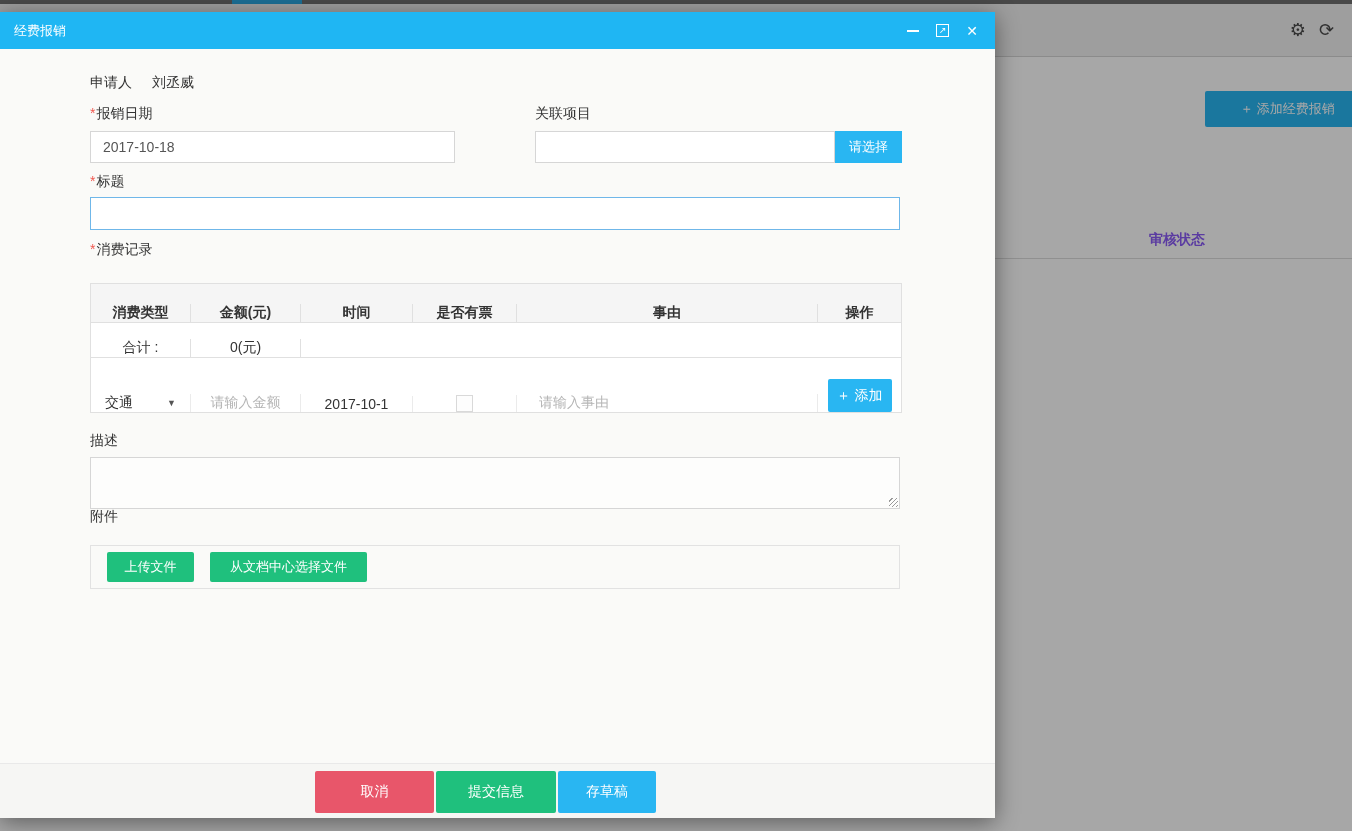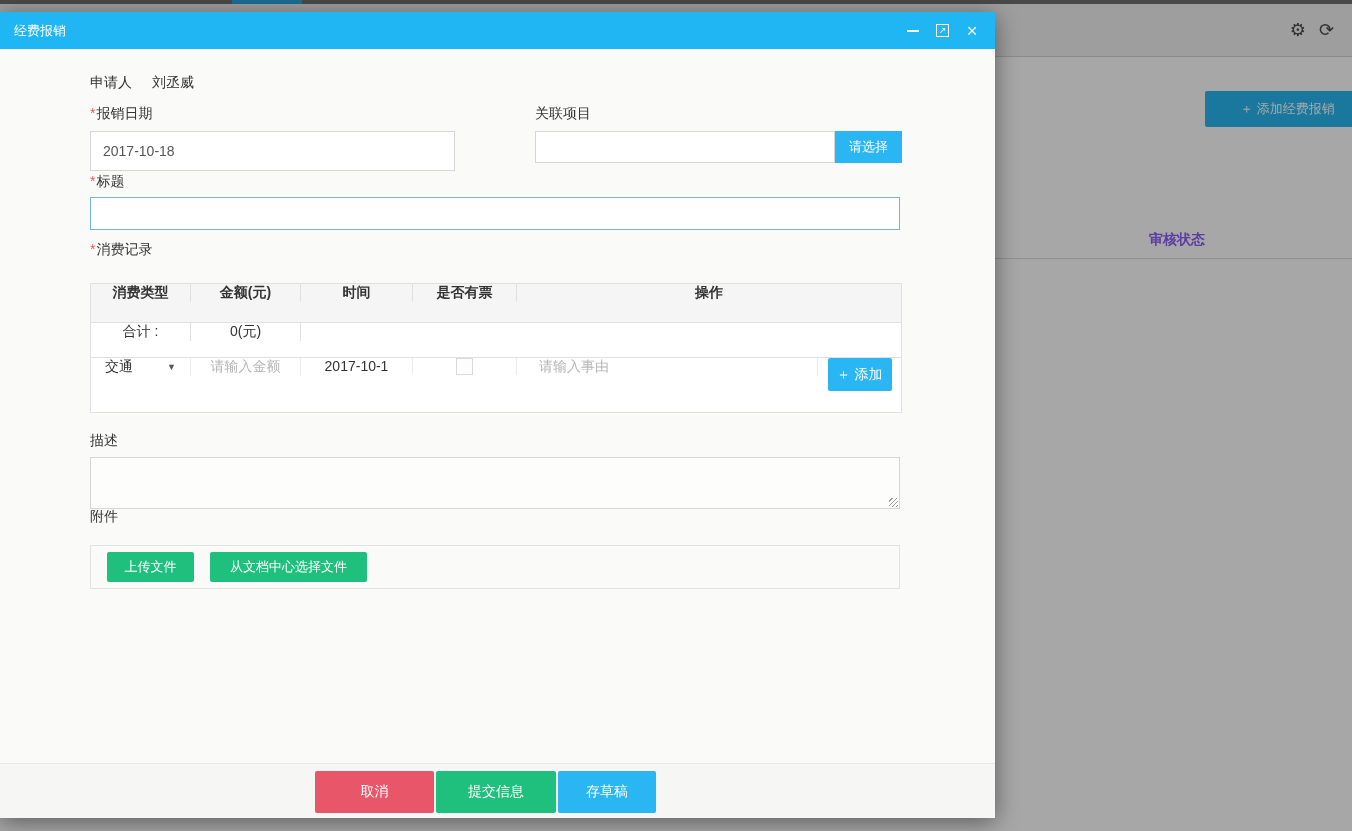--- a/index.html
+++ b/index.html
@@ -58,39 +58,39 @@
   .applicant .name{margin-left:20px;color:#333;}
 
   .lbl-date{left:90px;top:56px;}
   .lbl-project{left:535px;top:56px;}
 
   .inp{
     position:absolute;box-sizing:border-box;border:1px solid #D6D6D6;background:#fff;
     font-size:14px;color:#555;padding:0 12px;outline:none;
     font-family:"Liberation Sans","DejaVu Sans",sans-serif;
   }
-  .inp-date{left:90px;top:82px;width:365px;height:40px;}
+  .inp-date{left:90px;top:82px;width:365px;height:32px;}
   .inp-project{left:535px;top:82px;width:300px;height:32px;}
   .btn-select{
     position:absolute;left:835px;top:82px;width:67px;height:32px;
     background:#29B6F2;color:#fff;border:none;font-size:13px;cursor:pointer;
     display:flex;align-items:center;justify-content:center;
   }
 
   .lbl-title{left:90px;top:124px;}
   .inp-title{left:90px;top:148px;width:810px;height:33px;border:1px solid #6FB7E9;}
 
   .lbl-records{left:90px;top:192px;}
 
   
   .rec-table{
     position:absolute;left:90px;top:234px;width:810px;background:#fff;
     border:1px solid #E0E0E0;font-size:14px;color:#333;
   }
-  .t-row{display:flex;align-items:flex-start;}
+  .t-row{display:flex;align-items:flex-end;}
   .t-cell{box-sizing:border-box;display:flex;align-items:center;justify-content:center;}
   .c1{width:100px;}.c2{width:110px;}.c3{width:112px;}.c4{width:104px;}.c5{width:301px;}.c6{flex:1;}
   .t-head{background:#F5F5F5;border-bottom:1px solid #E0E0E0;height:38px;font-weight:bold;}
   .t-head .t-cell{border-right:1px solid #E0E0E0;}
   .t-head .t-cell:last-child{border-right:none;}
   .t-total{height:34px;border-bottom:1px solid #E0E0E0;}
   .t-total .t-cell{border-right:1px solid #E0E0E0;}
   .t-total .t-rest{flex:1;border-right:none;}
   .t-input{height:54px;}
   .t-input .t-cell{border-right:1px solid #EBEBEB;}
@@ -199,20 +199,21 @@
     <div class="lbl lbl-records">
       <span class="star">*</span><span>消费记录</span>
     </div>
 
     <div class="rec-table">
       <div class="t-row t-head">
         <div class="t-cell c1">消费类型</div>
         <div class="t-cell c2">金额(元)</div>
         <div class="t-cell c3">时间</div>
         <div class="t-cell c4">是否有票</div>
+        <div class="t-cell c5">事由</div>
         <div class="t-cell c6">操作</div>
       </div>
       <div class="t-row t-total">
         <div class="t-cell c1">合计 :</div>
         <div class="t-cell c2">0(元)</div>
         <div class="t-cell t-rest"></div>
       </div>
       <div class="t-row t-input">
         <div class="t-cell c1 type-cell">
           <span>交通</span>

